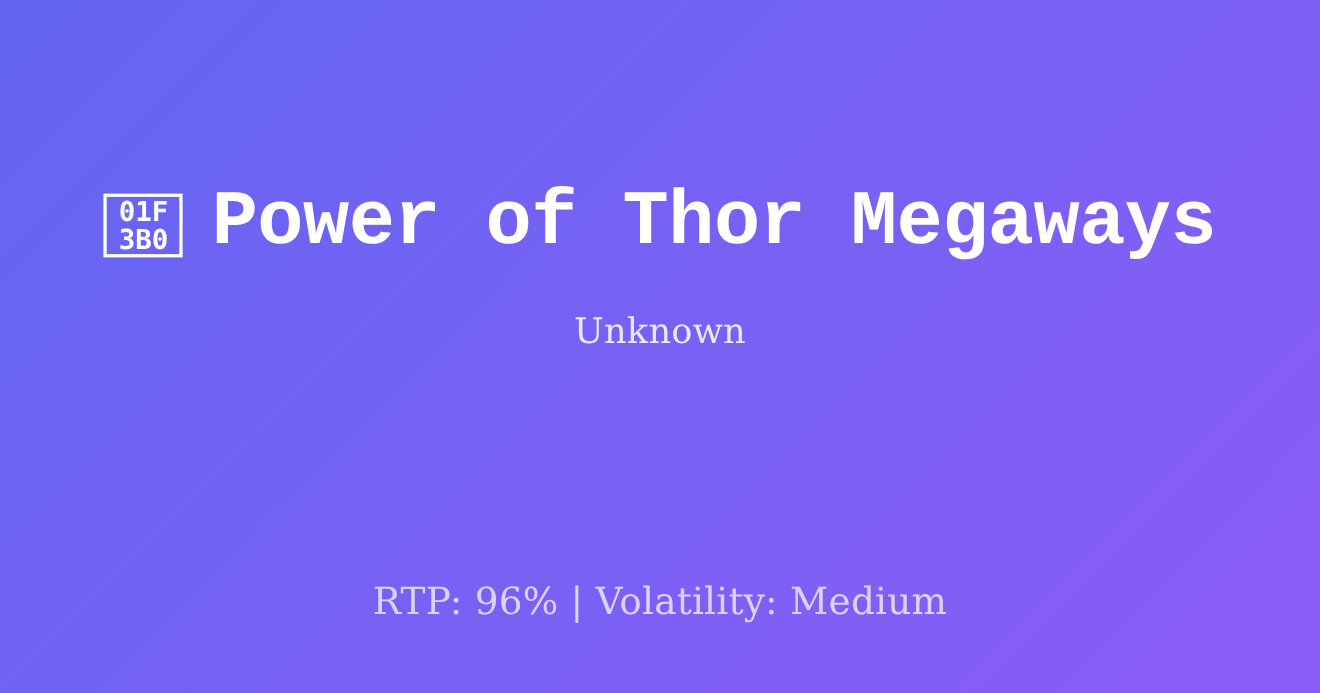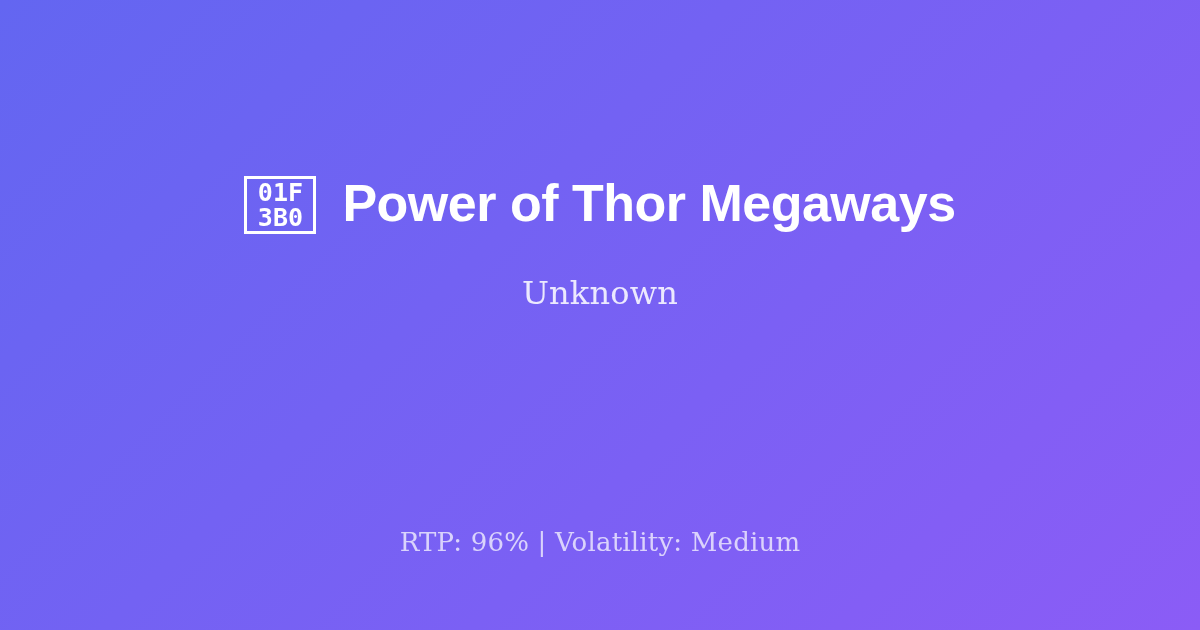--- a/index.html
+++ b/index.html
@@ -74,23 +74,23 @@
     top: 2px;
   }
   .tofu .hex-row {
     display: block;
     height: 25px;
     line-height: 25px;
   }
 
   .title {
     margin: 0;
-    font-family: Liberation Sans, sans-serif;
+    font-family: Liberation Mono, monospace;
     font-weight: 700;
-    font-size: 52px;
+    font-size: 70px;
     line-height: 1.05;
     color: #ffffff;
     letter-spacing: -0.5px;
     white-space: nowrap;
   }
 
   .subtitle {
     margin: 0;
     margin-top: 44px;
     font-family: "DejaVu Serif", "Liberation Serif", serif;
@@ -104,21 +104,21 @@
   
   .meta {
     position: absolute;
     left: 0;
     right: 0;
     top: 527px;
     text-align: center;
     margin: 0;
     font-family: "DejaVu Serif", "Liberation Serif", serif;
     font-weight: 400;
-    font-size: 26px;
+    font-size: 34px;
     line-height: 1.2;
     color: rgba(255, 255, 255, 0.72);
     letter-spacing: 0.2px;
   }
 </style>
 </head>
 <body>
 
 <div id="og-card">
 

